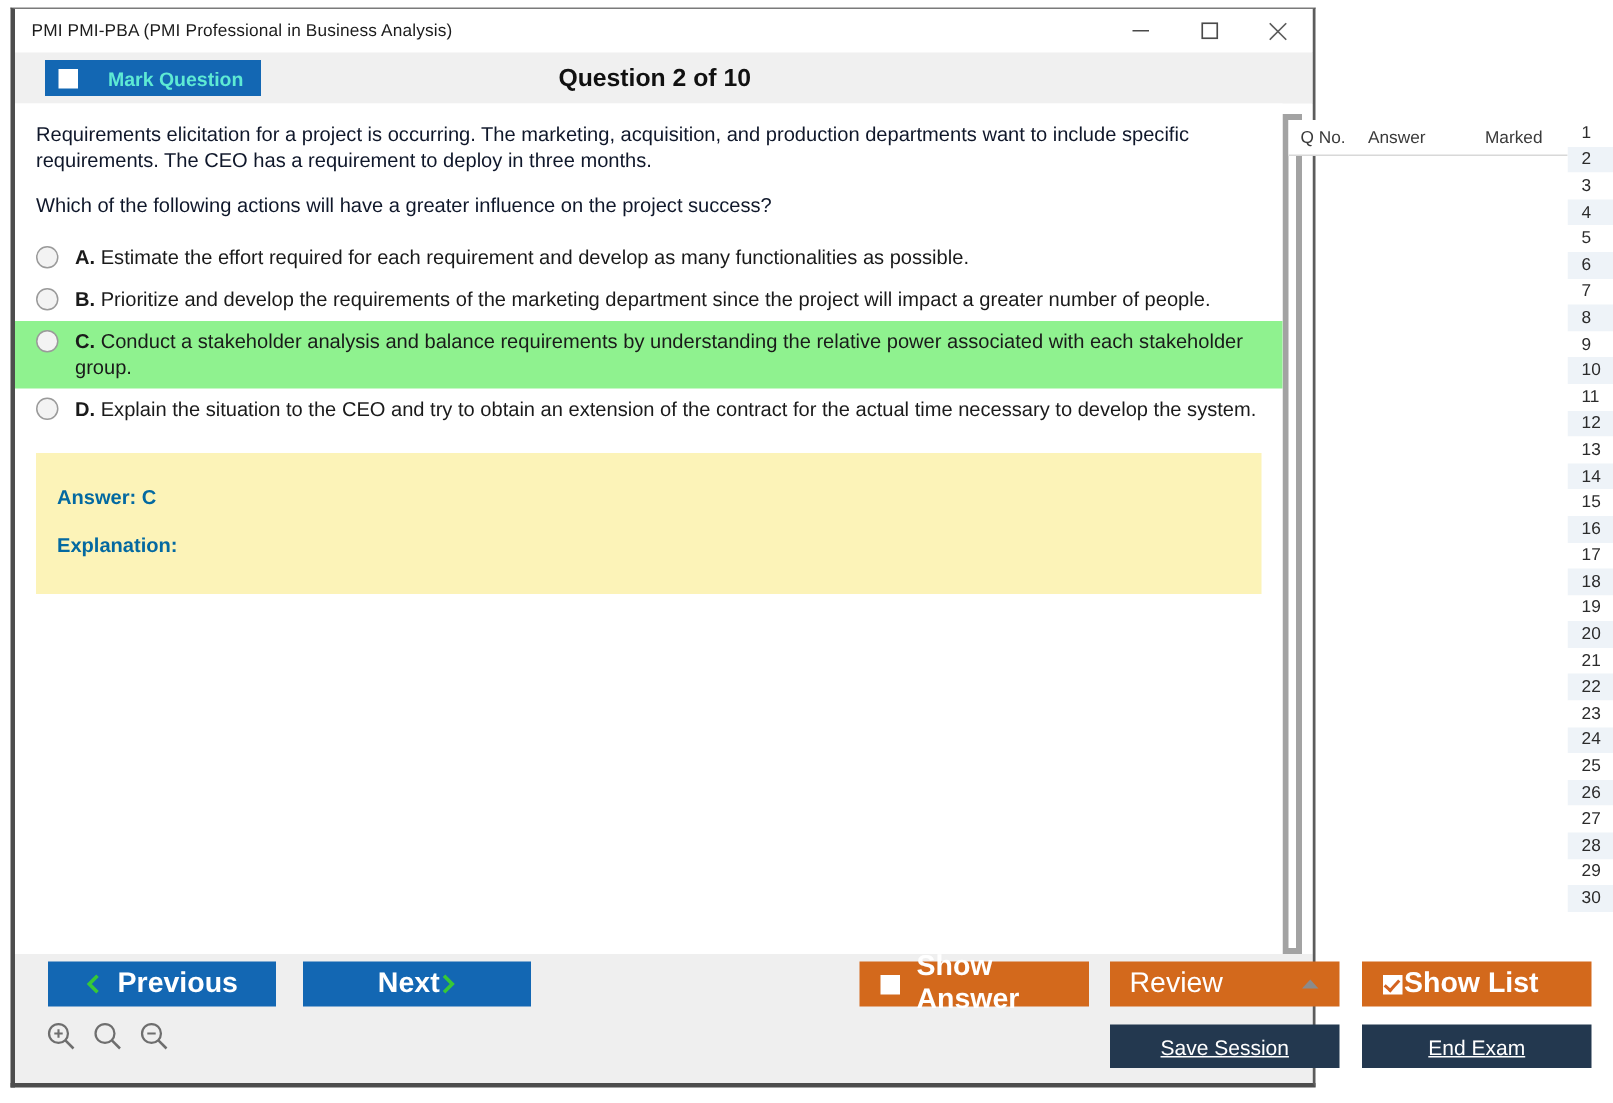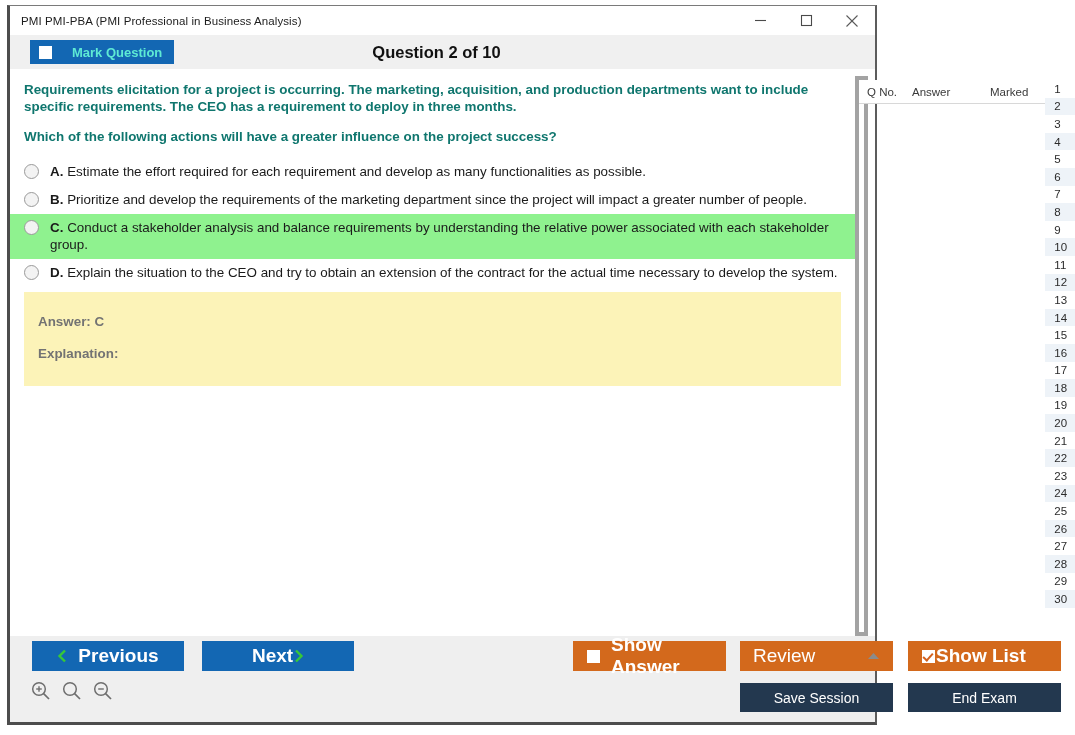--- a/index.html
+++ b/index.html
@@ -121,23 +121,22 @@
   #question-pane {
     width: 845px;
     min-width: 845px;
     position: relative;
     background: #ffffff;
     padding: 0;
   }
   #stem {
     padding: 12px 10px 0 14px;
     font-size: 13.4px;
-    color: #0f766e;
+    color: #0f172a;
     line-height: 17px;
-    font-weight: bold;
   }
   #stem p { margin: 0 0 13px 0; }
 
   .option-row {
     display: flex;
     align-items: flex-start;
     padding: 5px 8px 6px 14px;
     font-size: 13.4px;
     line-height: 17px;
     color: #1a1a1a;
@@ -151,28 +150,28 @@
     background: #f3f3f3;
     margin: 1px 11px 0 0;
     flex: 0 0 auto;
     box-sizing: border-box;
     cursor: pointer;
   }
   .opt-letter { font-weight: bold; }
   .opt-text { flex: 1; }
 
   #answer-panel {
-    margin: 5px 14px 0 14px;
+    margin: 15px 14px 0 14px;
     background: #fcf3b8;
     height: 94px;
     box-sizing: border-box;
     padding: 22px 0 0 14px;
     font-size: 13.4px;
     font-weight: bold;
-    color: #737373;
+    color: #0369a1;
   }
   #answer-panel .ln { margin-bottom: 17px; }
 
   
   #list-pane {
     flex: 1;
     margin: 7px 7px 0 0;
     border: 4px solid #a3a3a3;
     background: #ffffff;
     display: flex;
@@ -259,21 +258,21 @@
     font-size: 19px;
     font-weight: bold;
     color: #ffffff;
     cursor: pointer;
     box-sizing: border-box;
     border: none;
     font-family: "Liberation Sans", sans-serif;
   }
   .btn-blue { background: #1367b3; }
   .btn-orange { background: #d3691c; }
-  .btn-navy { background: #23384f; font-weight: normal; font-size: 14px; }
+  .btn-navy { background: #23384f; font-weight: normal; font-size: 14px; text-decoration: underline; }
 
   #btn-previous { left: 22px; top: 5px; width: 152px; height: 30px; gap: 10px; }
   #btn-next { left: 192px; top: 5px; width: 152px; height: 30px; }
   #btn-show-answer { left: 563px; top: 5px; width: 153px; height: 30px; gap: 11px; justify-content: flex-start; padding-left: 14px; }
   #btn-review { left: 730px; top: 5px; width: 153px; height: 30px; justify-content: space-between; padding: 0 13px; font-weight: normal; }
   #btn-show-list { left: 898px; top: 5px; width: 153px; height: 30px; gap: 1px; justify-content: flex-start; padding-left: 14px; }
   #btn-save-session { left: 730px; top: 47px; width: 153px; height: 29px; }
   #btn-end-exam { left: 898px; top: 47px; width: 153px; height: 29px; }
 
   #zoom-controls {

